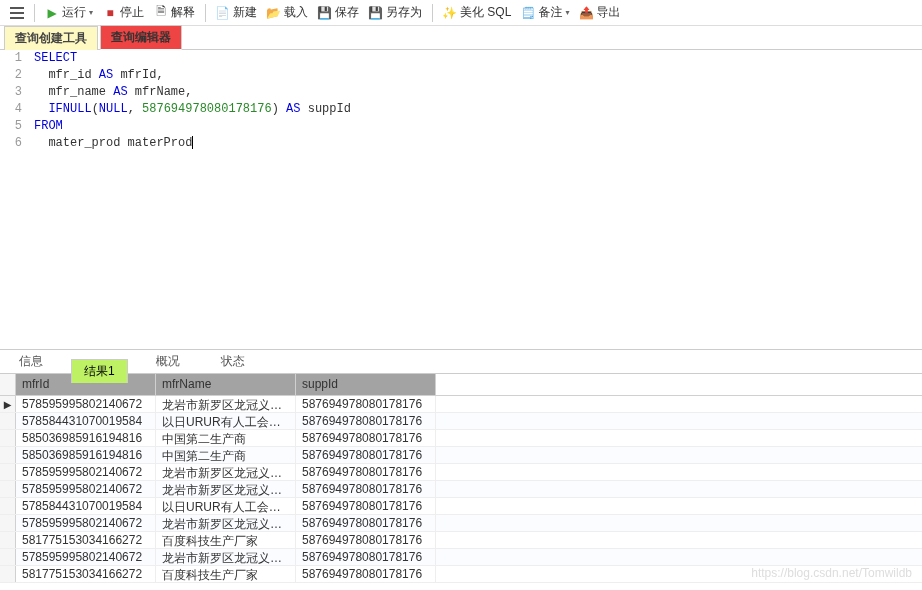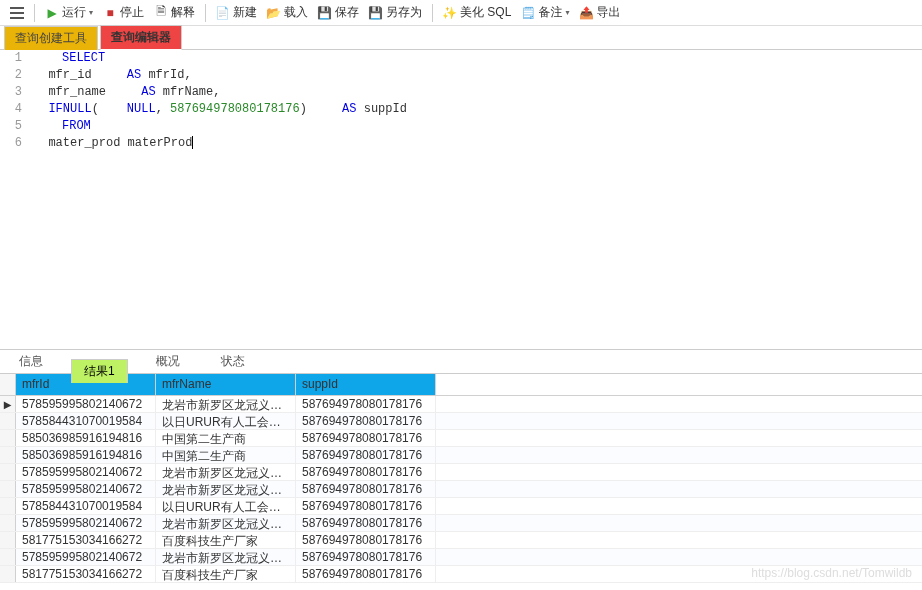--- a/index.html
+++ b/index.html
@@ -66,42 +66,43 @@
       top: 1px;
       margin-right: 2px;
     }
     .tab-sec.active {
       background: #ef4444;
       border-bottom: 1px solid #fff;
       z-index: 2;
       font-weight: bold;
     }
     .tab-sec.inactive {
-      background: #eab308;
+      background: #fef9c3;
       color: #444;
+      font-weight: bold;
     }
     .editor {
       display: flex;
       height: 300px;
       font-family: "Consolas", "Courier New", monospace;
       font-size: 12px;
       line-height: 17px;
       overflow: auto;
       border-bottom: 1px solid #ccc;
     }
     .gutter {
       width: 28px;
       text-align: right;
       padding-right: 6px;
       color: #999;
       user-select: none;
       background: #fff;
     }
     .code { flex: 1; padding-left: 6px; white-space: pre; }
-    .kw { color: #0000e0; margin-left: 28px; }
+    .kw { color: #0000e0; }
     .fn { color: #0000e0; }
     .num { color: #2a8a2a; }
     .bottom-tabs {
       display: flex;
       align-items: flex-end;
       height: 24px;
       padding-left: 6px;
       gap: 15px;
       border-bottom: 1px solid #ccc;
     }
@@ -124,21 +125,21 @@
     }
     .grid-header {
       display: flex;
       height: 22px;
       align-items: stretch;
       border-bottom: 1px solid #d0d0d0;
     }
     .grid-header .gh {
       border-right: 1px solid #d0d0d0;
       padding: 3px 6px;
-      background: #0ea5e9;
+      background: #a3a3a3;
       color: #333;
       font-weight: normal;
     }
     .rowsel { width: 16px; border-right: 1px solid #d0d0d0; background: #f6f6f6; display: flex; align-items: center; justify-content: center; }
     .col-mfrId { width: 140px; }
     .col-mfrName { width: 140px; }
     .col-suppId { width: 140px; }
     .grid-body .grow {
       display: flex;
       height: 17px;

